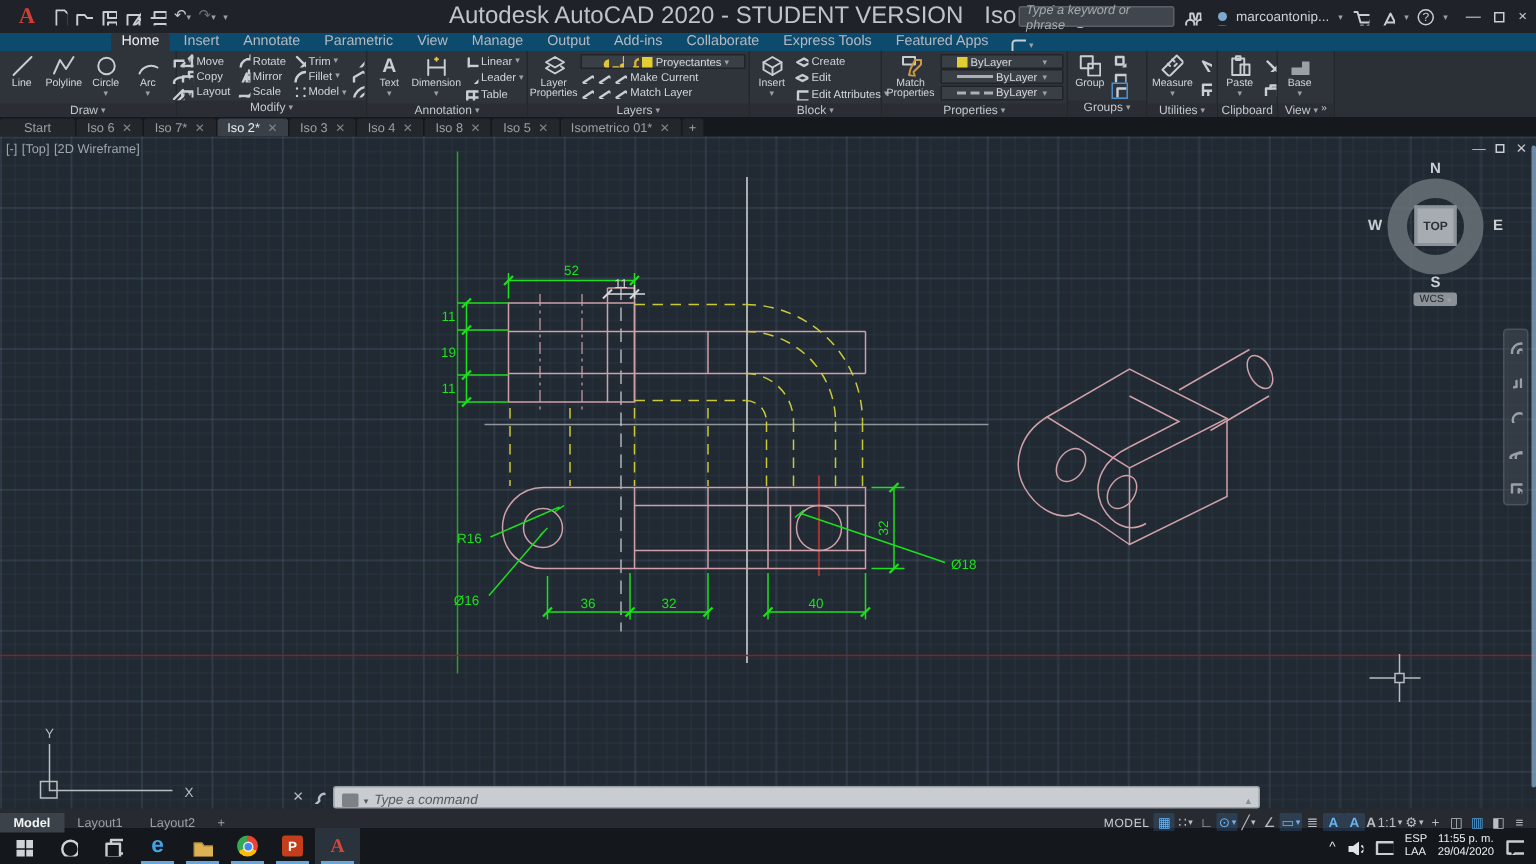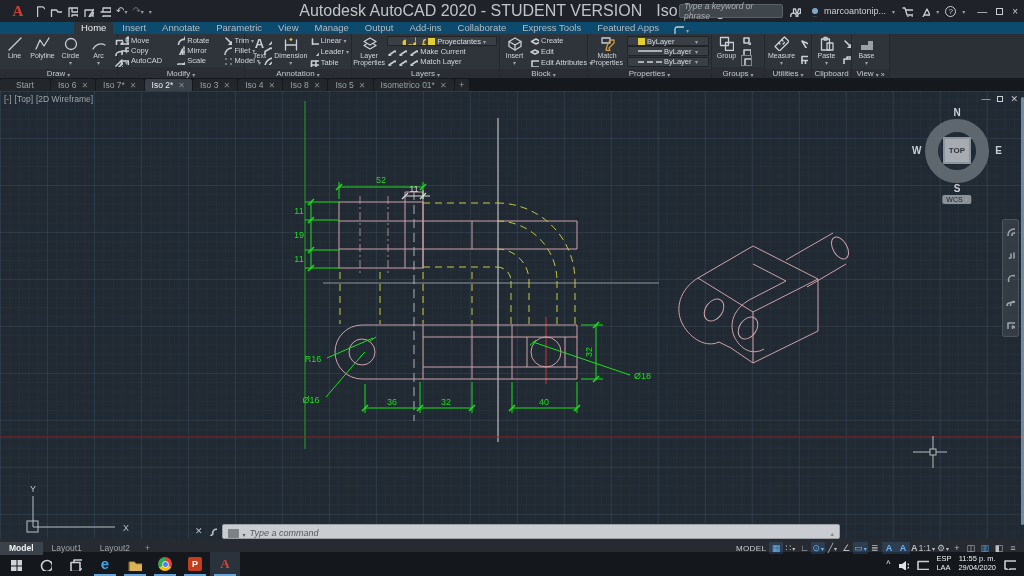--- a/index.html
+++ b/index.html
@@ -25,26 +25,26 @@
   .wrest{width:7px;height:7px;border:1px solid #c9ced4}
   
   .tabsrow{height:12px;background:#0c4a6e;display:flex;align-items:flex-end;padding-left:74px;gap:2px;font-size:9.5px}
   .rtab{padding:0 7px;height:12px;line-height:12px;color:#b4bac0;border-radius:2px 2px 0 0}
   .rtab.act{background:#2f343a;color:#eceef0}
   .tabext{margin-left:6px;display:flex;align-items:center;gap:2px}
   
   .ribbon{height:44px;background:#2f343a;display:flex;align-items:stretch}
   .panel{display:flex;flex-direction:column;border-right:1px solid #24282d}
   .pbody{flex:1;display:flex;align-items:stretch;padding:1px 2px;gap:3px}
-  .plabel{height:11px;background:#2a2e34;display:flex;align-items:flex-end;justify-content:center;gap:2px;font-size:8px;color:#c3c8cd}
+  .plabel{height:11px;background:#2a2e34;display:flex;align-items:flex-start;justify-content:center;gap:2px;font-size:8px;color:#c3c8cd}
   .bigbtn{display:flex;flex-direction:column;align-items:center;justify-content:flex-start;gap:1px;padding:1px 1px;font-size:7px;line-height:1.05;text-align:center;color:#d2d6da;min-width:25px}
   .bigbtn .ic{width:15px;height:15px}
   .sidecol{display:flex;flex-direction:column;justify-content:space-around;padding:0}
   .srow{display:flex;align-items:center;gap:2px;font-size:7.5px;height:10px;color:#d2d6da;white-space:nowrap}
-  .mgrid{display:grid;grid-template-rows:repeat(3,1fr);grid-auto-flow:column;column-gap:14px}
+  .mgrid{display:grid;grid-template-rows:repeat(3,1fr);grid-auto-flow:column;column-gap:4px}
   .lcol{display:flex;flex-direction:column;justify-content:space-between;padding:1px 0}
   .ldrop,.pdrop{display:flex;align-items:center;gap:2px;background:#3a3f45;border:1px solid #202429;border-radius:1px;height:10px;font-size:7.5px;padding:0 10px;color:#d6dade;white-space:nowrap}
   .sw{width:7px;height:7px;background:#e2cd32;flex:none}
   .lwline{width:24px;border-top:2px solid #aab0b5;flex:none}
   .ltline{width:24px;border-top:2px dashed #aab0b5;flex:none}
   .grow{flex:1}
   .fillerpanel{flex:1;background:#2b3036}
   
   .filetabs{height:13px;background:#15181c;display:flex;align-items:flex-end;gap:1px;font-size:8.5px}
   .ftab{height:12px;display:flex;align-items:center;gap:5px;padding:0 7px;background:#23272c;color:#9aa0a6;border-radius:2px 2px 0 0;white-space:nowrap}
@@ -253,21 +253,21 @@
               <rect x="2" y="5" width="8" height="9"></rect>
               <path d="M6 5V2h8v9h-4"></path>
             </svg>
             <span>Copy</span>
           </span>
         <span class="srow">
             <svg class="icS">
               <rect x="1.5" y="5" width="7" height="7"></rect>
               <path d="M10 8.5h5m-2.5-2l2.5 2-2.5 2"></path>
             </svg>
-            <span>AutoCAD</span>
+            <span>Layout</span>
           </span>
         <span class="srow">
             <svg class="icS">
               <path d="M13.5 9A5.5 5.5 0 1 1 9 3.5M9 1v2.5H6.5"></path>
             </svg>
             <span>Rotate</span>
           </span>
         <span class="srow">
             <svg class="icS">
               <path d="M6.5 3L2 13h4.5zM9.5 3L14 13H9.5z"></path>

